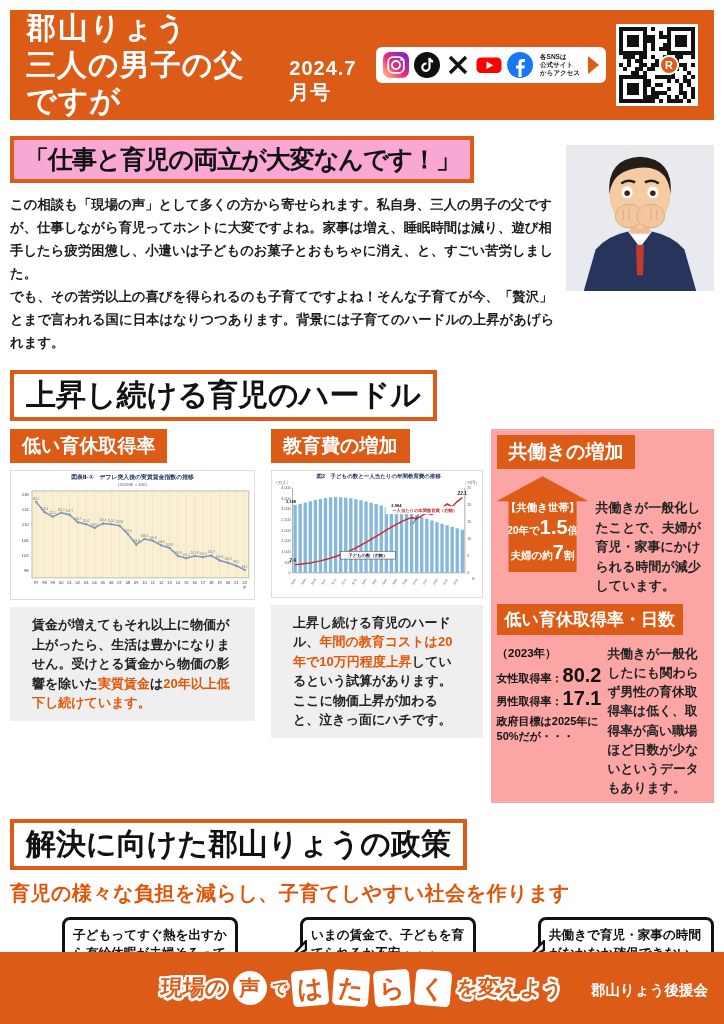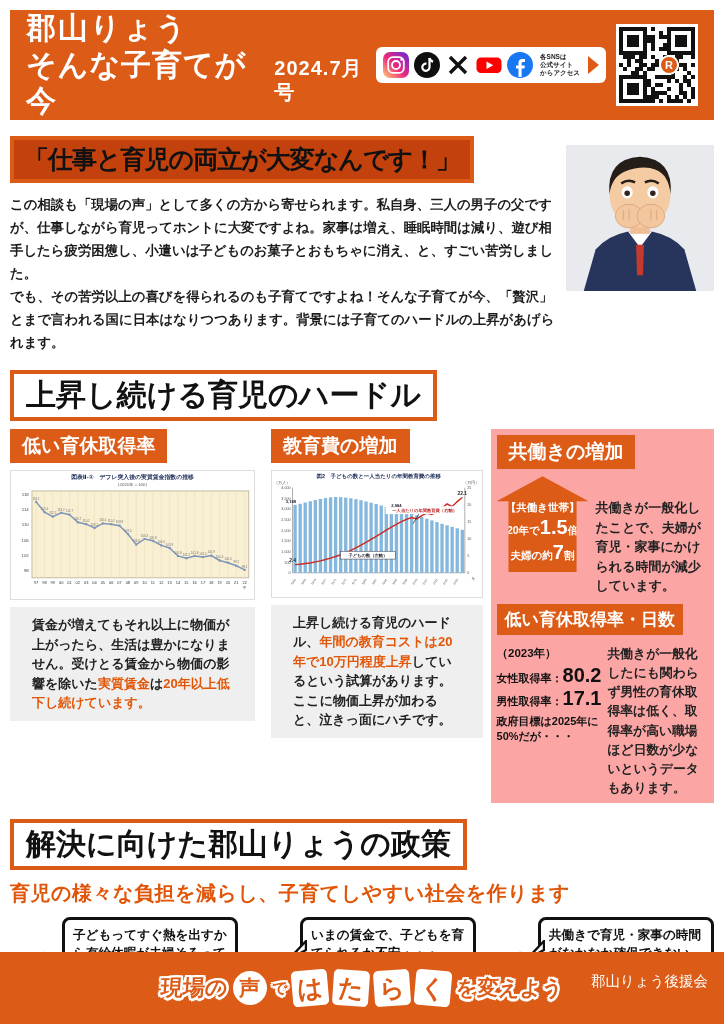--- a/index.html
+++ b/index.html
@@ -15,21 +15,21 @@
   .h-issue { font-size:20px; font-weight:700; margin-left:14px; letter-spacing:1px; }
   .h-right { margin-left:auto; display:flex; align-items:center; gap:10px; }
   .sns-strip { background:#fff; border-radius:6px; padding:5px 7px; display:flex; align-items:center; gap:5px; }
   .sns-ico { width:26px; height:26px; display:block; }
   .sns-note { font-size:6.5px; font-weight:800; color:#222; line-height:1.25; margin-left:2px; white-space:nowrap; }
   .sns-arrow { width:0; height:0; border-top:9px solid transparent; border-bottom:9px solid transparent; border-left:11px solid #DC5C17; margin-left:3px; }
   .qr-box { background:#fff; width:82px; height:82px; padding:3px; }
 
   
   .lead { position:relative; margin-top:16px; min-height:168px; }
-  .headline { display:inline-block; border:4px solid #DC5C17; background:#c2410c; color:#111; font-size:25px; font-weight:900; padding:3px 10px; letter-spacing:-1px; }
+  .headline { display:inline-block; border:4px solid #DC5C17; background:#f9a8d4; color:#111; font-size:25px; font-weight:900; padding:3px 10px; letter-spacing:-1px; }
   .lead-body { width:552px; margin-top:10px; font-size:13.4px; font-weight:600; color:#1c1c1c; line-height:1.72; white-space:pre-line; }
   .photo { position:absolute; right:0; top:8px; width:148px; height:148px; }
 
   
   .sec-title { display:inline-block; border:4px solid #DC5C17; color:#111; font-size:30px; font-weight:900; padding:1px 12px; letter-spacing:0; margin:16px 0 8px; }
   .sub-title { color:#E05508; font-size:20px; font-weight:900; margin:2px 0 10px; letter-spacing:0.5px; }
 
   
   .cards { display:flex; gap:8px; align-items:stretch; }
   .card1 { width:248px; } .card2 { width:214px;margin-left:8px; } .card3 { width:226px; background:#fca5a5; padding:6px; }
@@ -67,32 +67,32 @@
   
   .footer { position:absolute; left:0; right:0; bottom:0; height:72px; background:#DC5C17; display:flex; align-items:center; justify-content:center; gap:5px; }
   .out { color:#DC5C17; font-weight:900;
          text-shadow:-2px -2px 0 #fff,2px -2px 0 #fff,-2px 2px 0 #fff,2px 2px 0 #fff,0 -2.5px 0 #fff,0 2.5px 0 #fff,-2.5px 0 0 #fff,2.5px 0 0 #fff; }
   .f-genba { font-size:22px; transform:skewX(-4deg); }
   .f-koe { width:34px; height:34px; background:#fff; border-radius:50%; color:#DC5C17; font-size:21px; font-weight:900; display:flex; align-items:center; justify-content:center; }
   .f-de { font-size:15px; transform:skewX(-4deg); }
   .f-sq { width:36px; height:36px; background:#fff; border-radius:5px; color:#DC5C17; font-size:25px; font-weight:900; display:flex; align-items:center; justify-content:center; }
   .r1{transform:rotate(-5deg);} .r2{transform:rotate(4deg);} .r3{transform:rotate(-4deg);} .r4{transform:rotate(5deg);}
   .f-kae { font-size:21px; transform:skewX(-4deg); }
-  .f-org { position:absolute; right:16px; bottom:33px; color:#fff; font-size:14.5px; font-weight:400;margin-top:14px; }
+  .f-org { position:absolute; right:16px; bottom:24px; color:#fff; font-size:14.5px; font-weight:700;margin-top:14px; }
 </style>
 </head>
 <body>
 
 <div class="page">
 
   <div class="header">
     <div class="h-title">
       <div class="h-line1">郡山りょう</div>
       <div class="h-line2">
-        <span>そんな子育てが今</span>
+        <span>三人の男子の父ですが</span>
         <span class="h-issue">2024.7月号</span>
       </div>
     </div>
     <div class="h-right">
       <div class="sns-strip">
         <svg class="sns-ico" viewBox="0 0 26 26">
           <defs>
               <linearGradient id="igg" x1="0" y1="1" x2="1" y2="0">
             <stop offset="0" stop-color="#FED373"></stop>
                 <stop offset="0.45" stop-color="#EE2A7B"></stop>

